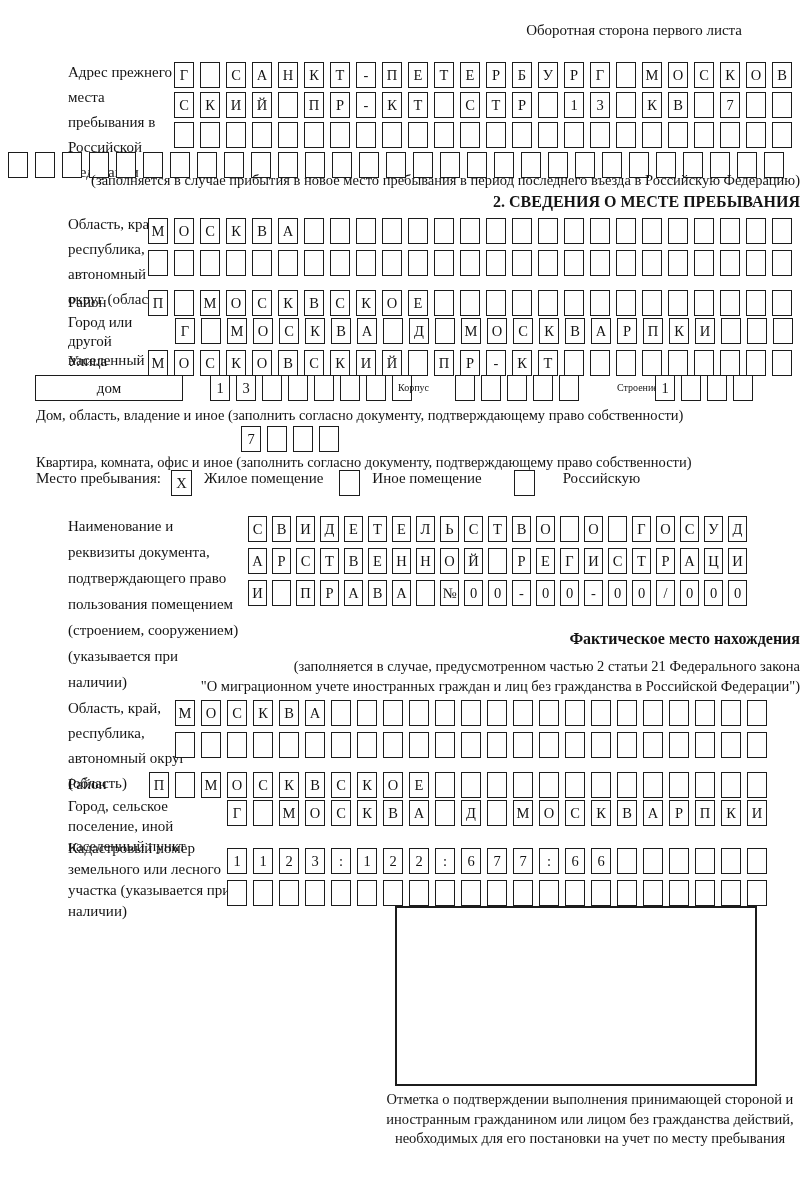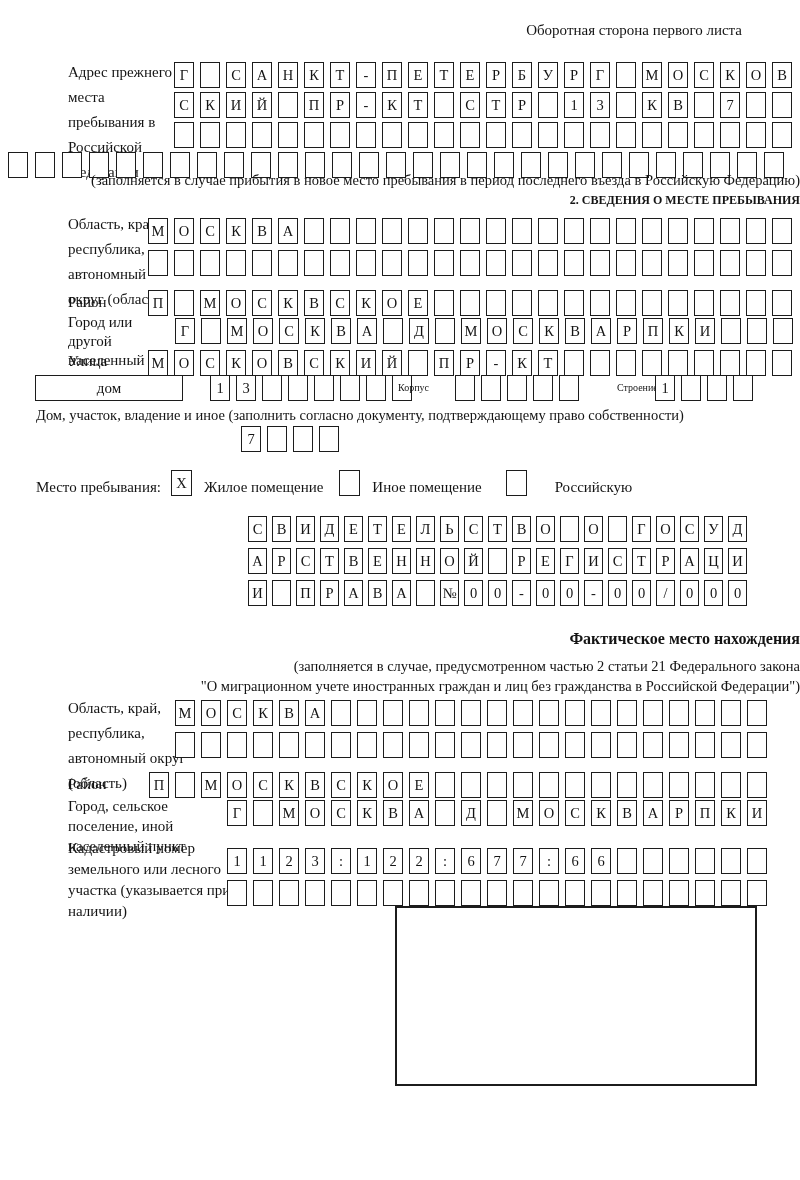--- a/index.html
+++ b/index.html
@@ -4,40 +4,40 @@
 <style>
   html,body { margin:0; padding:0; background:#fff; }
   .page {
     position:relative; width:800px; height:1180px; background:#ffffff;
     font-family:"Liberation Serif","DejaVu Serif",serif; color:#141414; overflow:hidden;
   }
   .abs { position:absolute; }
   .label { position:absolute; font-size:15px; line-height:25px; }
   .small-note { font-size:14.5px; }
   .center { position:absolute; left:0; right:0; text-align:right; }
-  .heading { font-weight:bold; font-size:12px; }
+  .heading { font-weight:bold; font-size:16px; }
   .cellrow { position:absolute; display:flex; gap:6px; }
   .cellrow.tight { gap:5px; }
   .cellrow.wide { gap:7px; }
   .cell {
     flex:0 0 auto; width:20px; height:26px; box-sizing:border-box;
     border:1.6px solid #1c1c1c; background:#fff;
     display:flex; align-items:center; justify-content:center; font-size:14.5px;
   }
   .tight .cell { width:19px; }
   .widebox {
     position:absolute; height:26px; box-sizing:border-box; border:1.6px solid #1c1c1c;
     display:flex; align-items:center; justify-content:center; font-size:15px; background:#fff;
   }
   .inline-label { position:absolute; font-size:10px; line-height:26px; }
   .checkbox {
     flex:0 0 auto; width:21px; height:26px; box-sizing:border-box; border:1.6px solid #1c1c1c;
     display:inline-flex; align-items:center; justify-content:center; font-size:14.5px; background:#fff;
   }
-  .stayline { position:absolute; display:flex; align-items:flex-end; font-size:15px; white-space:nowrap; }
+  .stayline { position:absolute; display:flex; align-items:flex-start; font-size:15px; white-space:nowrap; }
   .stampbox { position:absolute; border:2px solid #1c1c1c; background:#fff; }
 </style>
 </head>
 <body>
 
 <div class="page">
 
   <div class="label" style="top:18px; right:58px; font-size:15px;">Оборотная сторона первого листа</div>
 
   <div class="label" style="left:68px; top:60px; width:108px;">Адрес прежнего места пребывания в Российской Федерации</div>
@@ -315,39 +315,41 @@
       <span class="cell"></span>
       <span class="cell"></span>
     </div>
   <div class="inline-label" style="left:585px; top:375px;margin-left:32px;">Строение</div>
   <div class="cellrow" style="left:655px; top:375px;">
       <span class="cell">1</span>
       <span class="cell"></span>
       <span class="cell"></span>
       <span class="cell"></span>
     </div>
-  <div class="label small-note" style="left:36px; top:403px;">Дом, участок, владение и иное (заполнить согласно документу, подтверждающему право собственности)</div>
+  <div class="label small-note" style="left:36px; top:403px;">Дом, область, владение и иное (заполнить согласно документу, подтверждающему право собственности)</div>
 
   <div class="cellrow" style="left:241px; top:426px;">
       <span class="cell">7</span>
       <span class="cell"></span>
       <span class="cell"></span>
       <span class="cell"></span>
     </div>
+  <div class="label small-note" style="left:36px; top:450px;">Квартира, комната, офис и иное (заполнить согласно документу, подтверждающему право собственности)</div>
 
   <div class="stayline" style="left:36px; top:470px;">
     <span style="margin-right:10px;">Место пребывания:</span>
     <span class="checkbox" style="margin-right:12px;">X</span>
     <span style="margin-right:16px;">Жилое помещение</span>
     <span class="checkbox" style="margin-right:12px;"></span>
-    <span style="margin-right:24px;">Иное помещение</span>
+    <span style="margin-right:32px;">Иное помещение</span>
     <span class="checkbox" style="margin-right:28px;"></span>
     <span>Российскую</span>
   </div>
 
+  <div class="label" style="left:68px; top:513px; width:172px; line-height:26px;">Наименование и реквизиты документа, подтверждающего право пользования помещением (строением, сооружением) (указывается при наличии)</div>
   <div class="cellrow tight" style="left:248px; top:516px;">
       <span class="cell">С</span>
       <span class="cell">В</span>
       <span class="cell">И</span>
       <span class="cell">Д</span>
       <span class="cell">Е</span>
       <span class="cell">Т</span>
       <span class="cell">Е</span>
       <span class="cell">Л</span>
       <span class="cell">Ь</span>
@@ -562,14 +564,15 @@
       <span class="cell"></span>
       <span class="cell"></span>
       <span class="cell"></span>
       <span class="cell"></span>
       <span class="cell"></span>
       <span class="cell"></span>
       <span class="cell"></span>
     </div>
 
   <div class="stampbox" style="left:395px; top:906px; width:358px; height:176px;"></div>
+  <div class="abs small-note" style="left:385px; top:1090px; width:410px; text-align:center; line-height:19.5px;">Отметка о подтверждении выполнения принимающей стороной и иностранным гражданином или лицом без гражданства действий, необходимых для его постановки на учет по месту пребывания</div>
 
 </div>
 
 </body></html>

